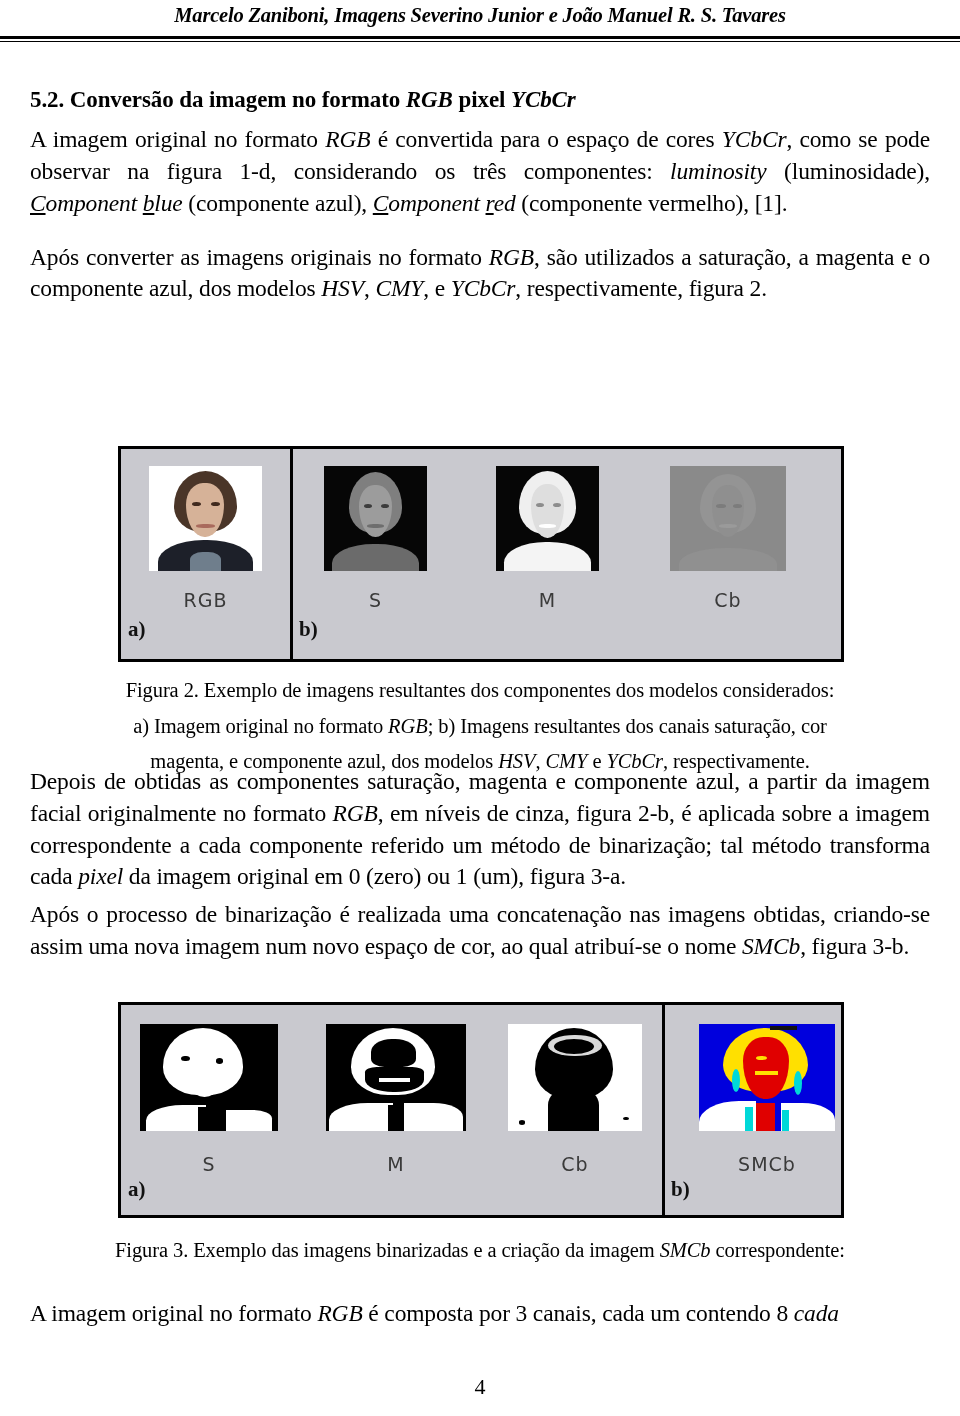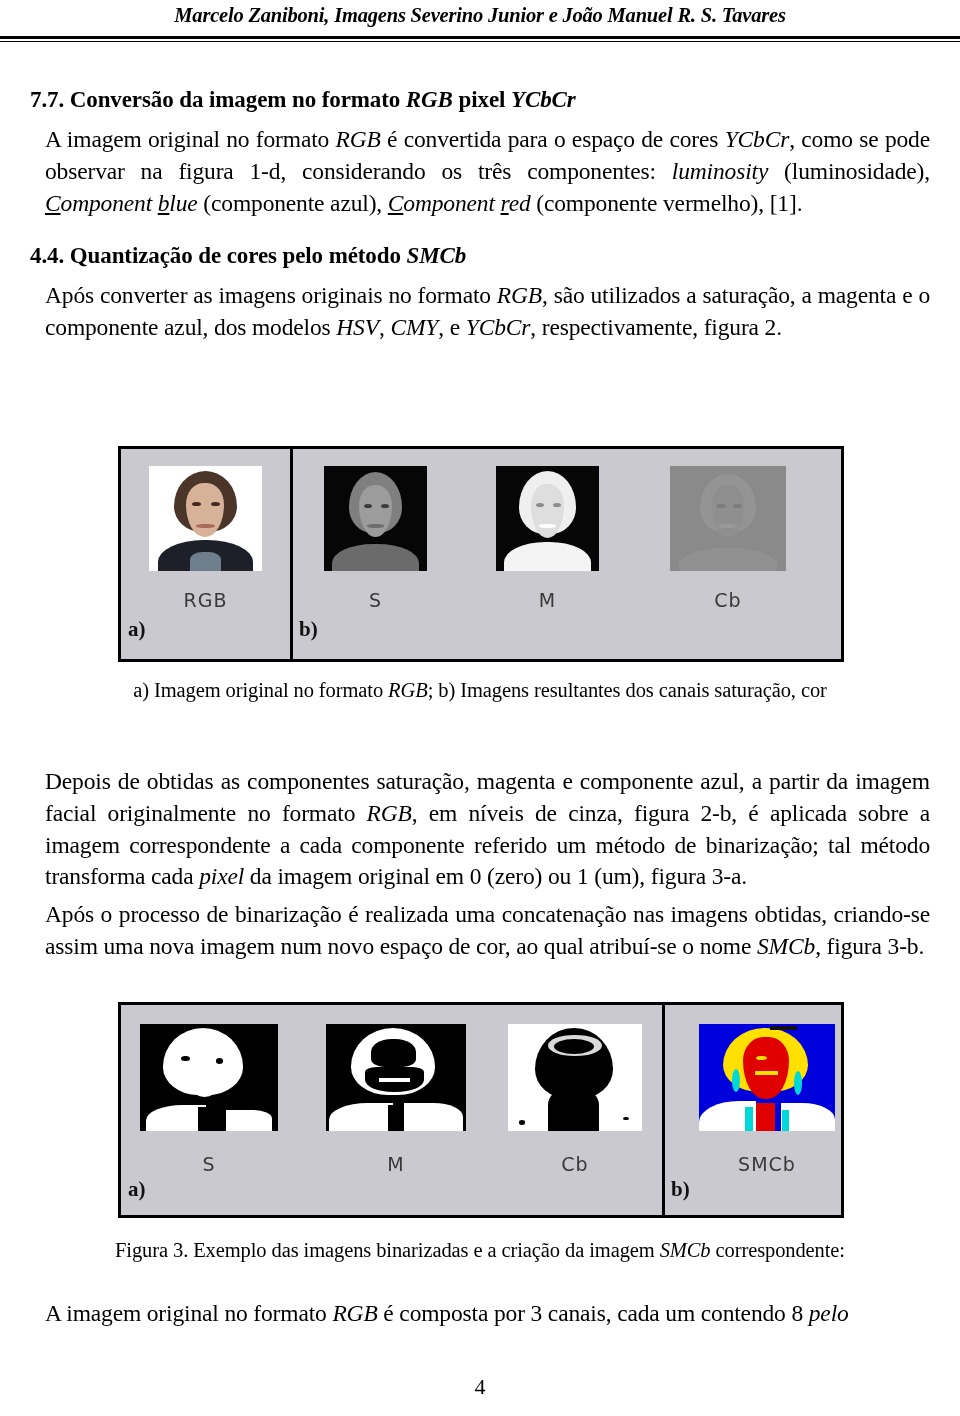--- a/index.html
+++ b/index.html
@@ -69,21 +69,21 @@
     font-weight: bold;
     margin: 0 0 11px 0;
     line-height: 1.18;
     letter-spacing: -0.1px;
   }
   h2.section-title .it { font-style: italic; }
 
   p.para {
     font-size: 23.5px;
     line-height: 1.355;
-    margin: 0 0 6px 15px;
+    margin: 0 0 6px 0;
     text-align: justify;
     text-justify: inter-word;
     letter-spacing: -0.15px;
   }
   p.para.last-left { text-align: left; }
   .it { font-style: italic; }
   .it-u { font-style: italic; text-decoration: underline; }
 
   .gap-sm { height: 16px; }
 
@@ -187,27 +187,26 @@
 <body>
 
 <div class="page-header">
   <div class="hdr-text">Marcelo Zaniboni, Imagens Severino Junior e João Manuel R. S. Tavares</div>
   <div class="hdr-rule-thick"></div>
   <div class="hdr-rule-thin"></div>
 </div>
 
 <div class="content">
 
-  <h2 class="section-title"><span>7.7. Conversão da imagem no formato </span><span class="it">RGB</span><span> pixel </span><span class="it">YCbCr</span></h2>
+  <h2 class="section-title"><span>5.2. Conversão da imagem no formato </span><span class="it">RGB</span><span> pixel </span><span class="it">YCbCr</span></h2>
 
   <p class="para">A imagem original no formato <span class="it">RGB</span> é convertida para o espaço de cores <span class="it">YCbCr</span>, como se pode observar na figura 1-d, considerando os três componentes: <span class="it">luminosity</span> (luminosidade), <span class="it-u">C</span><span class="it">omponent</span> <span class="it-u">b</span><span class="it">lue</span> (componente azul), <span class="it-u">C</span><span class="it">omponent</span> <span class="it-u">r</span><span class="it">ed</span> (componente vermelho), [1].</p>
 
   <div class="gap-sm"></div>
 
-  <h2 class="section-title"><span>4.4. Quantização de cores pelo método </span><span class="it">SMCb</span></h2>
 
   <p class="para">Após converter as imagens originais no formato <span class="it">RGB</span>, são utilizados a saturação, a magenta e o componente azul, dos modelos <span class="it">HSV</span>, <span class="it">CMY</span>, e <span class="it">YCbCr</span>, respectivamente, figura 2.</p>
 </div>
 
 <div class="figure-box" style="position:absolute; left:118px; top:446px; width:726px; height:216px;">
 
   <div class="fig-divider" style="left:169px;"></div>
 
   <div class="thumb" style="left:28px; top:17px; width:113px; height:105px; background:#ffffff;">
     <div class="face-wrap">
@@ -256,21 +255,23 @@
       <div class="mouth" style="background:#9a9a9a;"></div>
       <div class="torso" style="background:#909090; height:22%;"></div>
     </div>
   </div>
   <div class="thumb-label" style="left:549px; top:140px; width:116px;">Cb</div>
 
   <div class="fig-panel-letter" style="left:178px; top:168px;">b)</div>
 </div>
 
 <div style="position:absolute; left:60px; top:668px; width:840px;">
+  <div class="fig-caption">Figura 2. Exemplo de imagens resultantes dos componentes dos modelos considerados:</div>
   <div class="fig-caption">a) Imagem original no formato <span class="it">RGB</span>; b) Imagens resultantes dos canais saturação, cor</div>
+  <div class="fig-caption">magenta, e componente azul, dos modelos <span class="it">HSV</span>, <span class="it">CMY</span> e <span class="it">YCbCr</span>, respectivamente.</div>
 </div>
 
 <div style="position:absolute; left:30px; top:766px; width:900px;">
   <p class="para">Depois de obtidas as componentes saturação, magenta e componente azul, a partir da imagem facial originalmente no formato <span class="it">RGB</span>, em níveis de cinza, figura 2-b, é aplicada sobre a imagem correspondente a cada componente referido um método de binarização; tal método transforma cada <span class="it">pixel</span> da imagem original em 0 (zero) ou 1 (um), figura 3-a.</p>
   <p class="para">Após o processo de binarização é realizada uma concatenação nas imagens obtidas, criando-se assim uma nova imagem num novo espaço de cor, ao qual atribuí-se o nome <span class="it">SMCb</span>, figura 3-b.</p>
 </div>
 
 <div class="figure-box" style="position:absolute; left:118px; top:1002px; width:726px; height:216px;">
 
   <div class="fig-divider" style="left:541px;"></div>
@@ -333,16 +334,16 @@
   <div class="thumb-label" style="left:578px; top:148px; width:136px;">SMCb</div>
 
   <div class="fig-panel-letter" style="left:550px; top:172px;">b)</div>
 </div>
 
 <div style="position:absolute; left:60px; top:1228px; width:840px;">
   <div class="fig-caption">Figura 3. Exemplo das imagens binarizadas e a criação da imagem <span class="it">SMCb</span> correspondente:</div>
 </div>
 
 <div style="position:absolute; left:30px; top:1298px; width:900px;">
-  <p class="para last-left">A imagem original no formato <span class="it">RGB</span> é composta por 3 canais, cada um contendo 8 <span class="it">pelo</span></p>
+  <p class="para last-left">A imagem original no formato <span class="it">RGB</span> é composta por 3 canais, cada um contendo 8 <span class="it">cada</span></p>
 </div>
 
 <div class="page-number">4</div>
 
 </body></html>

